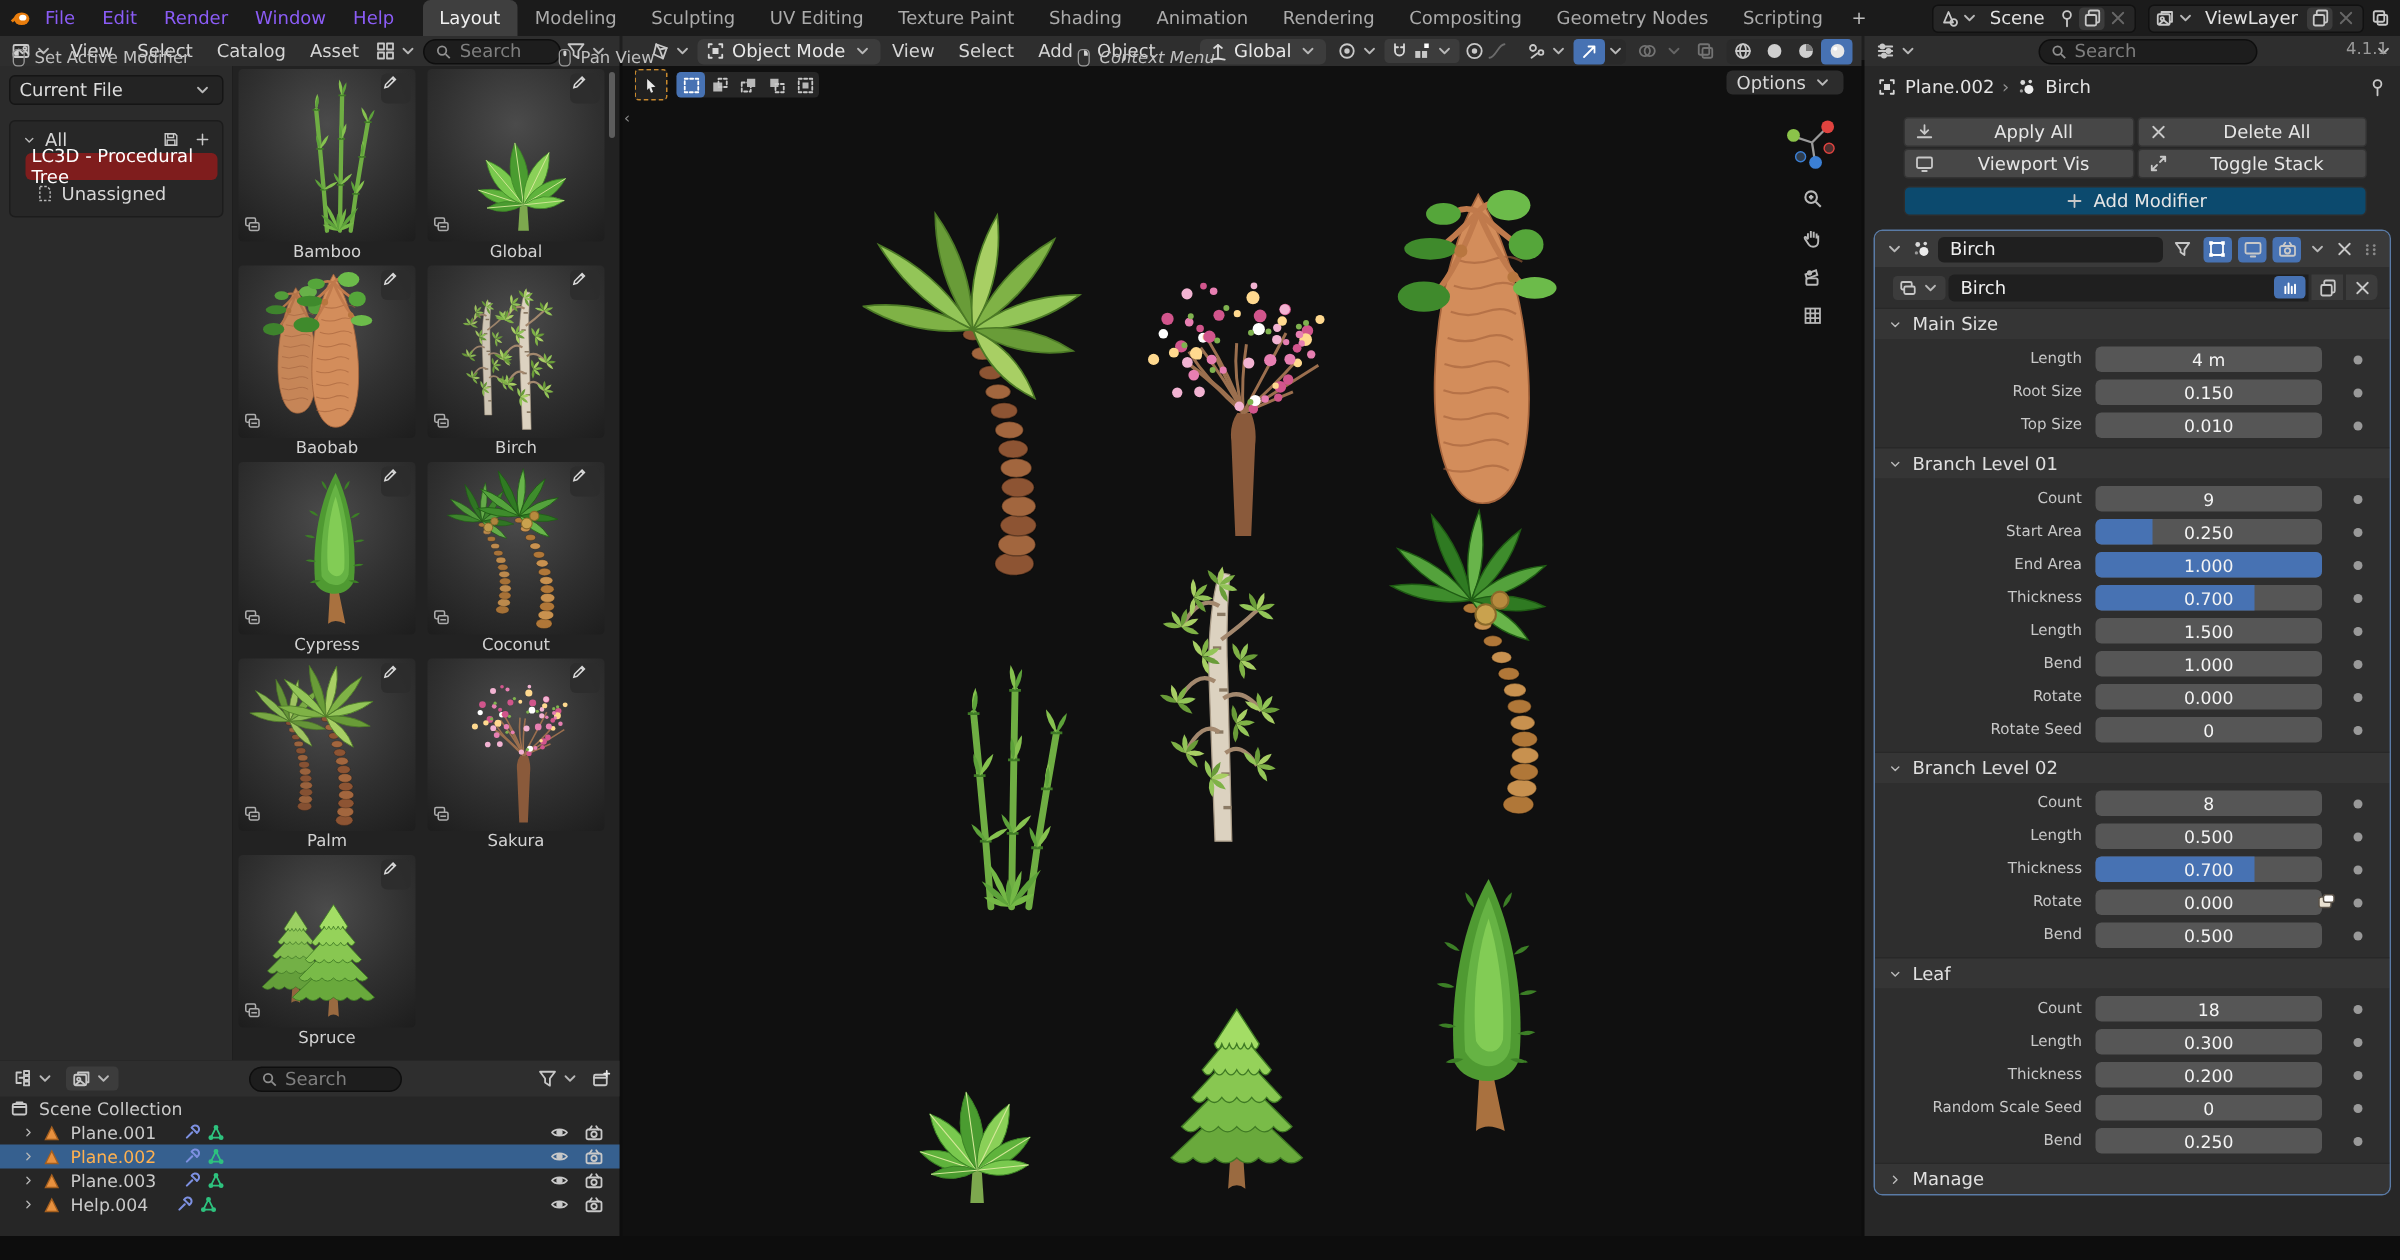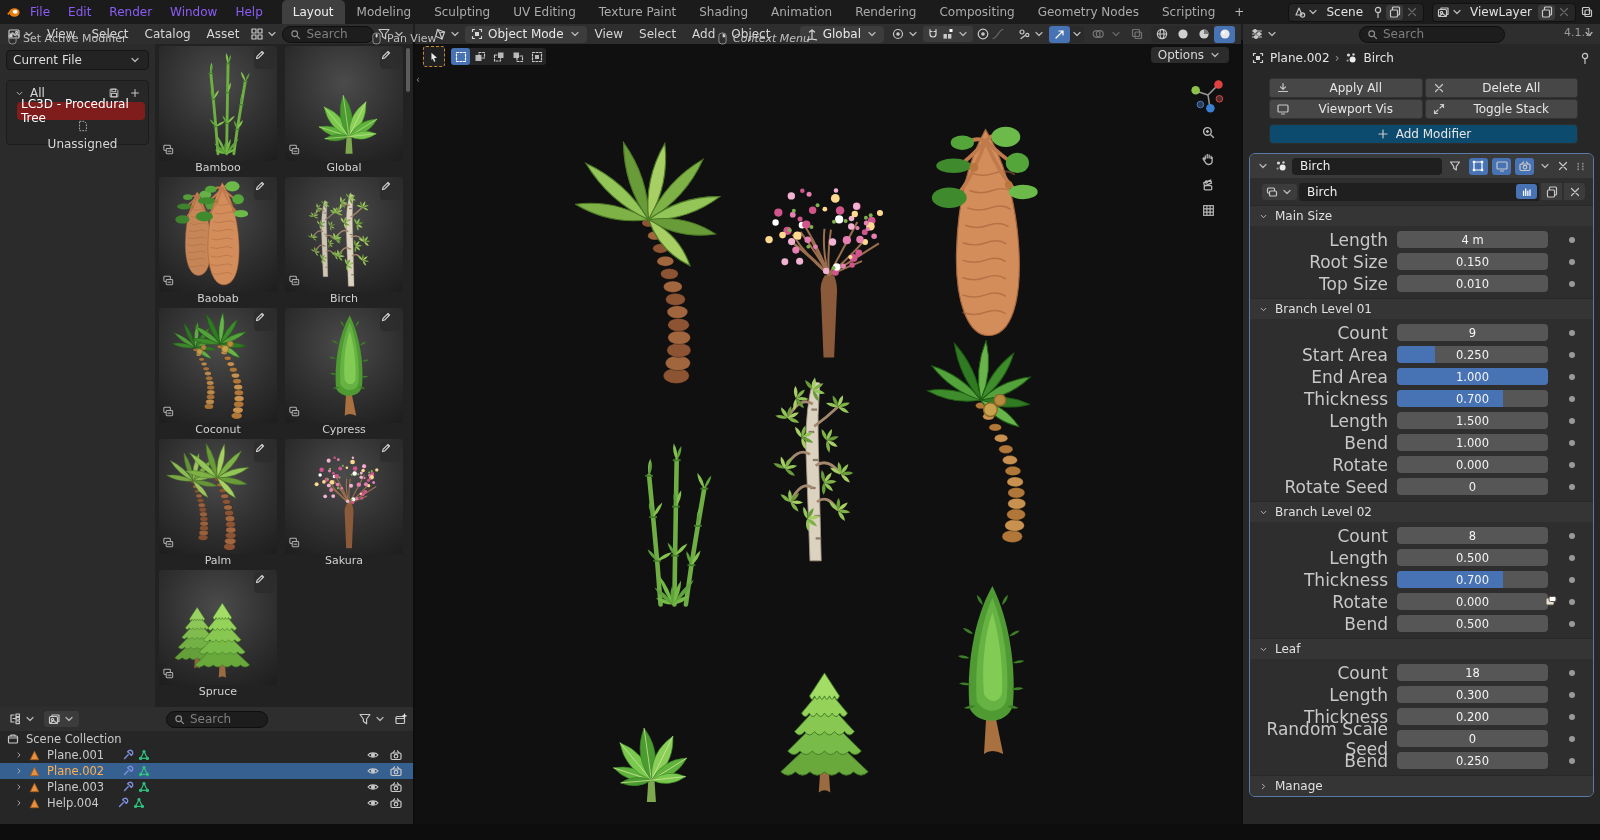--- a/index.html
+++ b/index.html
@@ -80,21 +80,21 @@
   #addmod{display:flex;align-items:center;justify-content:center;gap:6px;background:#0c4a6e;border:1px solid #2d2d2d;border-radius:4px;height:18px;margin:5px 18px 0 22px;color:#e6e6e6;}
   #modbox{margin:9px 2px 0 2px;background:#2e2e2e;border:1px solid #5a7ba6;border-radius:6px;overflow:hidden;}
   #modhead{display:flex;align-items:center;height:24px;background:#3a3a3a;padding:0 6px;gap:4px;}
   .namefield{background:#1f1f1f;border-radius:4px;height:17px;display:flex;align-items:center;padding:0 8px;color:#efefef;width:148px;}
   #ngrow{display:flex;align-items:center;height:27px;padding:0 8px 0 12px;gap:2px;background:#2e2e2e;}
   .ngfield{flex:1;background:#1f1f1f;border-radius:4px 0 0 4px;height:18px;display:flex;align-items:center;padding:0 2px 0 8px;color:#efefef;gap:3px;}
   .psec-head{display:flex;align-items:center;height:20px;background:#353535;border-top:1px solid #282828;padding:0 8px;gap:6px;color:#e0e0e0;}
   .psec-body{padding:5px 0 6px;background:#2e2e2e;}
   .prow{display:flex;align-items:center;height:17px;margin:0 0 5px 0;}
   .prow:last-child{margin-bottom:0;}
-  .plabel{width:138px;text-align:right;margin-right:9px;color:#c8c8c8;font-size:17px;}
+  .plabel{width:138px;text-align:right;margin-right:9px;color:#c8c8c8;font-size:10px;}
   .pwidget{position:relative;width:151px;height:17px;border-radius:4px;background:#565656;display:flex;align-items:center;justify-content:center;color:#f4f4f4;font-size:11.5px;overflow:visible;}
   .pwidget .fill{position:absolute;left:0;top:0;bottom:0;border-radius:4px 0 0 4px;background:#4772b3;}
   .pwidget .val{position:relative;}
   .pdot{width:6px;height:6px;border-radius:50%;background:#999;margin-left:21px;}
   .cursoric{position:absolute;right:-10px;top:1px;}
   
   #statusbar{left:0;top:824px;width:1600px;height:16px;background:#1e1e1e;display:flex;align-items:center;color:#c0c0c0;font-size:11px;}
   .hint{display:flex;align-items:center;gap:6px;position:absolute;}
   #version{position:absolute;right:8px;color:#9a9a9a;}
   svg{display:block;}
@@ -502,21 +502,21 @@
           </span>
           <span class="ic" style="margin-left: 4px;">
             <svg viewBox="0 0 14 14" width="12" height="12" fill="none" stroke="#c8c8c8" stroke-width="1.2" stroke-linecap="round" stroke-linejoin="round">
               <path d="M7 3 V11 M3 7 H11"></path>
             </svg>
           </span>
         </div>
         <div class="catrow sel" style="margin-left: 7px;">
           <span>LC3D - Procedural Tree</span>
         </div>
-        <div class="catrow" style="margin-left: 10px; flex-direction: column;">
+        <div class="catrow" style="margin-left: 10px;">
           <span class="ic">
             <svg viewBox="0 0 14 14" width="12" height="12" fill="none" stroke="#b8b8b8" stroke-width="1.1" stroke-dasharray="2 1.4">
               <path d="M3 1.5 H8.5 L11 4 V12.5 H3 Z"></path>
             </svg>
           </span>
           <span>Unassigned</span>
         </div>
       </div>
   </div>
 
@@ -1160,20 +1160,76 @@
                 <rect x="4.5" y="6" width="7" height="5.5" rx="1" fill="#2a2a2a"></rect>
                 <path d="M6 8.8 H10"></path>
               </svg>
             </div>
           </div>
           <div class="aname">Birch</div>
         </div>
         <div class="acell">
           <div class="athumb">
             <svg width="118" height="115" viewBox="0 0 100 160" preserveAspectRatio="xMidYMax meet">
+              <g transform="translate(6,0)">
+                <path d="M45 150 L47 116 h7 L61 150 Q51 145 45 150 Z" fill="#a9713f"></path>
+                <path d="M52 10 C36 38 30 80 33 112 C40 126 64 126 69 110 C72 78 66 38 52 10 Z" fill="#4f9a32"></path>
+                <path d="M52 20 C41 44 37 80 39 106 C45 117 61 117 64 104 C66 78 62 44 52 20 Z" fill="#66b344"></path>
+                <path d="M52 32 C45 52 43 80 45 100 C49 108 58 108 60 99 C61 78 58 52 52 32 Z" fill="#82cc55"></path>
+                <g transform="translate(36 50) rotate(-150)">
+                  <path d="M0 0 Q 5 -2.4 10 0 Q 5 2.4 0 0 Z" fill="#3c7f26"></path>
+                </g>
+                <g transform="translate(33 70) rotate(-170)">
+                  <path d="M0 0 Q 5 -2.4 10 0 Q 5 2.4 0 0 Z" fill="#3c7f26"></path>
+                </g>
+                <g transform="translate(34 92) rotate(-175)">
+                  <path d="M0 0 Q 5 -2.4 10 0 Q 5 2.4 0 0 Z" fill="#3c7f26"></path>
+                </g>
+                <g transform="translate(66 52) rotate(-30)">
+                  <path d="M0 0 Q 5 -2.4 10 0 Q 5 2.4 0 0 Z" fill="#3c7f26"></path>
+                </g>
+                <g transform="translate(69 74) rotate(-10)">
+                  <path d="M0 0 Q 5 -2.4 10 0 Q 5 2.4 0 0 Z" fill="#3c7f26"></path>
+                </g>
+                <g transform="translate(68 96) rotate(-5)">
+                  <path d="M0 0 Q 5 -2.4 10 0 Q 5 2.4 0 0 Z" fill="#3c7f26"></path>
+                </g>
+                <g transform="translate(44 26) rotate(-120)">
+                  <path d="M0 0 Q 5 -2.4 10 0 Q 5 2.4 0 0 Z" fill="#3c7f26"></path>
+                </g>
+                <g transform="translate(60 26) rotate(-60)">
+                  <path d="M0 0 Q 5 -2.4 10 0 Q 5 2.4 0 0 Z" fill="#3c7f26"></path>
+                </g>
+                <g transform="translate(38 110) rotate(170)">
+                  <path d="M0 0 Q 5 -2.4 10 0 Q 5 2.4 0 0 Z" fill="#3c7f26"></path>
+                </g>
+                <g transform="translate(64 110) rotate(10)">
+                  <path d="M0 0 Q 5 -2.4 10 0 Q 5 2.4 0 0 Z" fill="#3c7f26"></path>
+                </g>
+              </g>
+            </svg>
+            <div class="abadge">
+              <svg viewBox="0 0 14 14" width="12" height="12" fill="none" stroke="#d8d8d8" stroke-width="1.2">
+                <path d="M3 11 L3.6 8.6 L9.4 2.8 L11.2 4.6 L5.4 10.4 Z"></path>
+                <path d="M8.6 3.6 L10.4 5.4"></path>
+              </svg>
+            </div>
+            <div class="obadge">
+              <svg viewBox="0 0 14 14" width="13" height="13" fill="none" stroke="#bdbdbd" stroke-width="1.1">
+                <rect x="2" y="2.5" width="7" height="5.5" rx="1"></rect>
+                <rect x="4.5" y="6" width="7" height="5.5" rx="1" fill="#2a2a2a"></rect>
+                <path d="M6 8.8 H10"></path>
+              </svg>
+            </div>
+          </div>
+          <div class="aname">Cypress</div>
+        </div>
+        <div class="acell">
+          <div class="athumb">
+            <svg width="118" height="115" viewBox="0 0 100 160" preserveAspectRatio="xMidYMax meet">
               <g transform="translate(-20,14) scale(0.82)" opacity="0.92">
                 <ellipse cx="70.0" cy="150.0" rx="7.5" ry="4.5" fill="#b07738" stroke="#00000055" stroke-width="0.6"></ellipse>
                 <ellipse cx="71.7" cy="142.0" rx="7.2" ry="4.3" fill="#c8914f" stroke="#00000055" stroke-width="0.6"></ellipse>
                 <ellipse cx="72.8" cy="134.0" rx="6.9" ry="4.2" fill="#b07738" stroke="#00000055" stroke-width="0.6"></ellipse>
                 <ellipse cx="73.3" cy="126.0" rx="6.6" ry="4.0" fill="#c8914f" stroke="#00000055" stroke-width="0.6"></ellipse>
                 <ellipse cx="73.0" cy="118.0" rx="6.3" ry="3.8" fill="#b07738" stroke="#00000055" stroke-width="0.6"></ellipse>
                 <ellipse cx="72.1" cy="110.0" rx="6.0" ry="3.6" fill="#c8914f" stroke="#00000055" stroke-width="0.6"></ellipse>
                 <ellipse cx="70.5" cy="102.0" rx="5.8" ry="3.4" fill="#b07738" stroke="#00000055" stroke-width="0.6"></ellipse>
                 <ellipse cx="68.3" cy="94.0" rx="5.5" ry="3.3" fill="#c8914f" stroke="#00000055" stroke-width="0.6"></ellipse>
                 <ellipse cx="65.3" cy="86.0" rx="5.2" ry="3.1" fill="#b07738" stroke="#00000055" stroke-width="0.6"></ellipse>
@@ -1258,76 +1314,20 @@
             </div>
             <div class="obadge">
               <svg viewBox="0 0 14 14" width="13" height="13" fill="none" stroke="#bdbdbd" stroke-width="1.1">
                 <rect x="2" y="2.5" width="7" height="5.5" rx="1"></rect>
                 <rect x="4.5" y="6" width="7" height="5.5" rx="1" fill="#2a2a2a"></rect>
                 <path d="M6 8.8 H10"></path>
               </svg>
             </div>
           </div>
           <div class="aname">Coconut</div>
-        </div>
-        <div class="acell">
-          <div class="athumb">
-            <svg width="118" height="115" viewBox="0 0 100 160" preserveAspectRatio="xMidYMax meet">
-              <g transform="translate(6,0)">
-                <path d="M45 150 L47 116 h7 L61 150 Q51 145 45 150 Z" fill="#a9713f"></path>
-                <path d="M52 10 C36 38 30 80 33 112 C40 126 64 126 69 110 C72 78 66 38 52 10 Z" fill="#4f9a32"></path>
-                <path d="M52 20 C41 44 37 80 39 106 C45 117 61 117 64 104 C66 78 62 44 52 20 Z" fill="#66b344"></path>
-                <path d="M52 32 C45 52 43 80 45 100 C49 108 58 108 60 99 C61 78 58 52 52 32 Z" fill="#82cc55"></path>
-                <g transform="translate(36 50) rotate(-150)">
-                  <path d="M0 0 Q 5 -2.4 10 0 Q 5 2.4 0 0 Z" fill="#3c7f26"></path>
-                </g>
-                <g transform="translate(33 70) rotate(-170)">
-                  <path d="M0 0 Q 5 -2.4 10 0 Q 5 2.4 0 0 Z" fill="#3c7f26"></path>
-                </g>
-                <g transform="translate(34 92) rotate(-175)">
-                  <path d="M0 0 Q 5 -2.4 10 0 Q 5 2.4 0 0 Z" fill="#3c7f26"></path>
-                </g>
-                <g transform="translate(66 52) rotate(-30)">
-                  <path d="M0 0 Q 5 -2.4 10 0 Q 5 2.4 0 0 Z" fill="#3c7f26"></path>
-                </g>
-                <g transform="translate(69 74) rotate(-10)">
-                  <path d="M0 0 Q 5 -2.4 10 0 Q 5 2.4 0 0 Z" fill="#3c7f26"></path>
-                </g>
-                <g transform="translate(68 96) rotate(-5)">
-                  <path d="M0 0 Q 5 -2.4 10 0 Q 5 2.4 0 0 Z" fill="#3c7f26"></path>
-                </g>
-                <g transform="translate(44 26) rotate(-120)">
-                  <path d="M0 0 Q 5 -2.4 10 0 Q 5 2.4 0 0 Z" fill="#3c7f26"></path>
-                </g>
-                <g transform="translate(60 26) rotate(-60)">
-                  <path d="M0 0 Q 5 -2.4 10 0 Q 5 2.4 0 0 Z" fill="#3c7f26"></path>
-                </g>
-                <g transform="translate(38 110) rotate(170)">
-                  <path d="M0 0 Q 5 -2.4 10 0 Q 5 2.4 0 0 Z" fill="#3c7f26"></path>
-                </g>
-                <g transform="translate(64 110) rotate(10)">
-                  <path d="M0 0 Q 5 -2.4 10 0 Q 5 2.4 0 0 Z" fill="#3c7f26"></path>
-                </g>
-              </g>
-            </svg>
-            <div class="abadge">
-              <svg viewBox="0 0 14 14" width="12" height="12" fill="none" stroke="#d8d8d8" stroke-width="1.2">
-                <path d="M3 11 L3.6 8.6 L9.4 2.8 L11.2 4.6 L5.4 10.4 Z"></path>
-                <path d="M8.6 3.6 L10.4 5.4"></path>
-              </svg>
-            </div>
-            <div class="obadge">
-              <svg viewBox="0 0 14 14" width="13" height="13" fill="none" stroke="#bdbdbd" stroke-width="1.1">
-                <rect x="2" y="2.5" width="7" height="5.5" rx="1"></rect>
-                <rect x="4.5" y="6" width="7" height="5.5" rx="1" fill="#2a2a2a"></rect>
-                <path d="M6 8.8 H10"></path>
-              </svg>
-            </div>
-          </div>
-          <div class="aname">Cypress</div>
         </div>
         <div class="acell">
           <div class="athumb">
             <svg width="118" height="115" viewBox="0 0 100 160" preserveAspectRatio="xMidYMax meet">
               <g transform="translate(-20,14) scale(0.82)" opacity="0.92">
                 <ellipse cx="60.0" cy="150.0" rx="8.0" ry="4.8" fill="#8d5433" stroke="#00000055" stroke-width="0.6"></ellipse>
                 <ellipse cx="61.0" cy="142.2" rx="7.7" ry="4.6" fill="#a2663e" stroke="#00000055" stroke-width="0.6"></ellipse>
                 <ellipse cx="61.6" cy="134.3" rx="7.4" ry="4.4" fill="#8d5433" stroke="#00000055" stroke-width="0.6"></ellipse>
                 <ellipse cx="61.8" cy="126.5" rx="7.0" ry="4.2" fill="#a2663e" stroke="#00000055" stroke-width="0.6"></ellipse>
                 <ellipse cx="61.4" cy="118.7" rx="6.7" ry="4.0" fill="#8d5433" stroke="#00000055" stroke-width="0.6"></ellipse>

